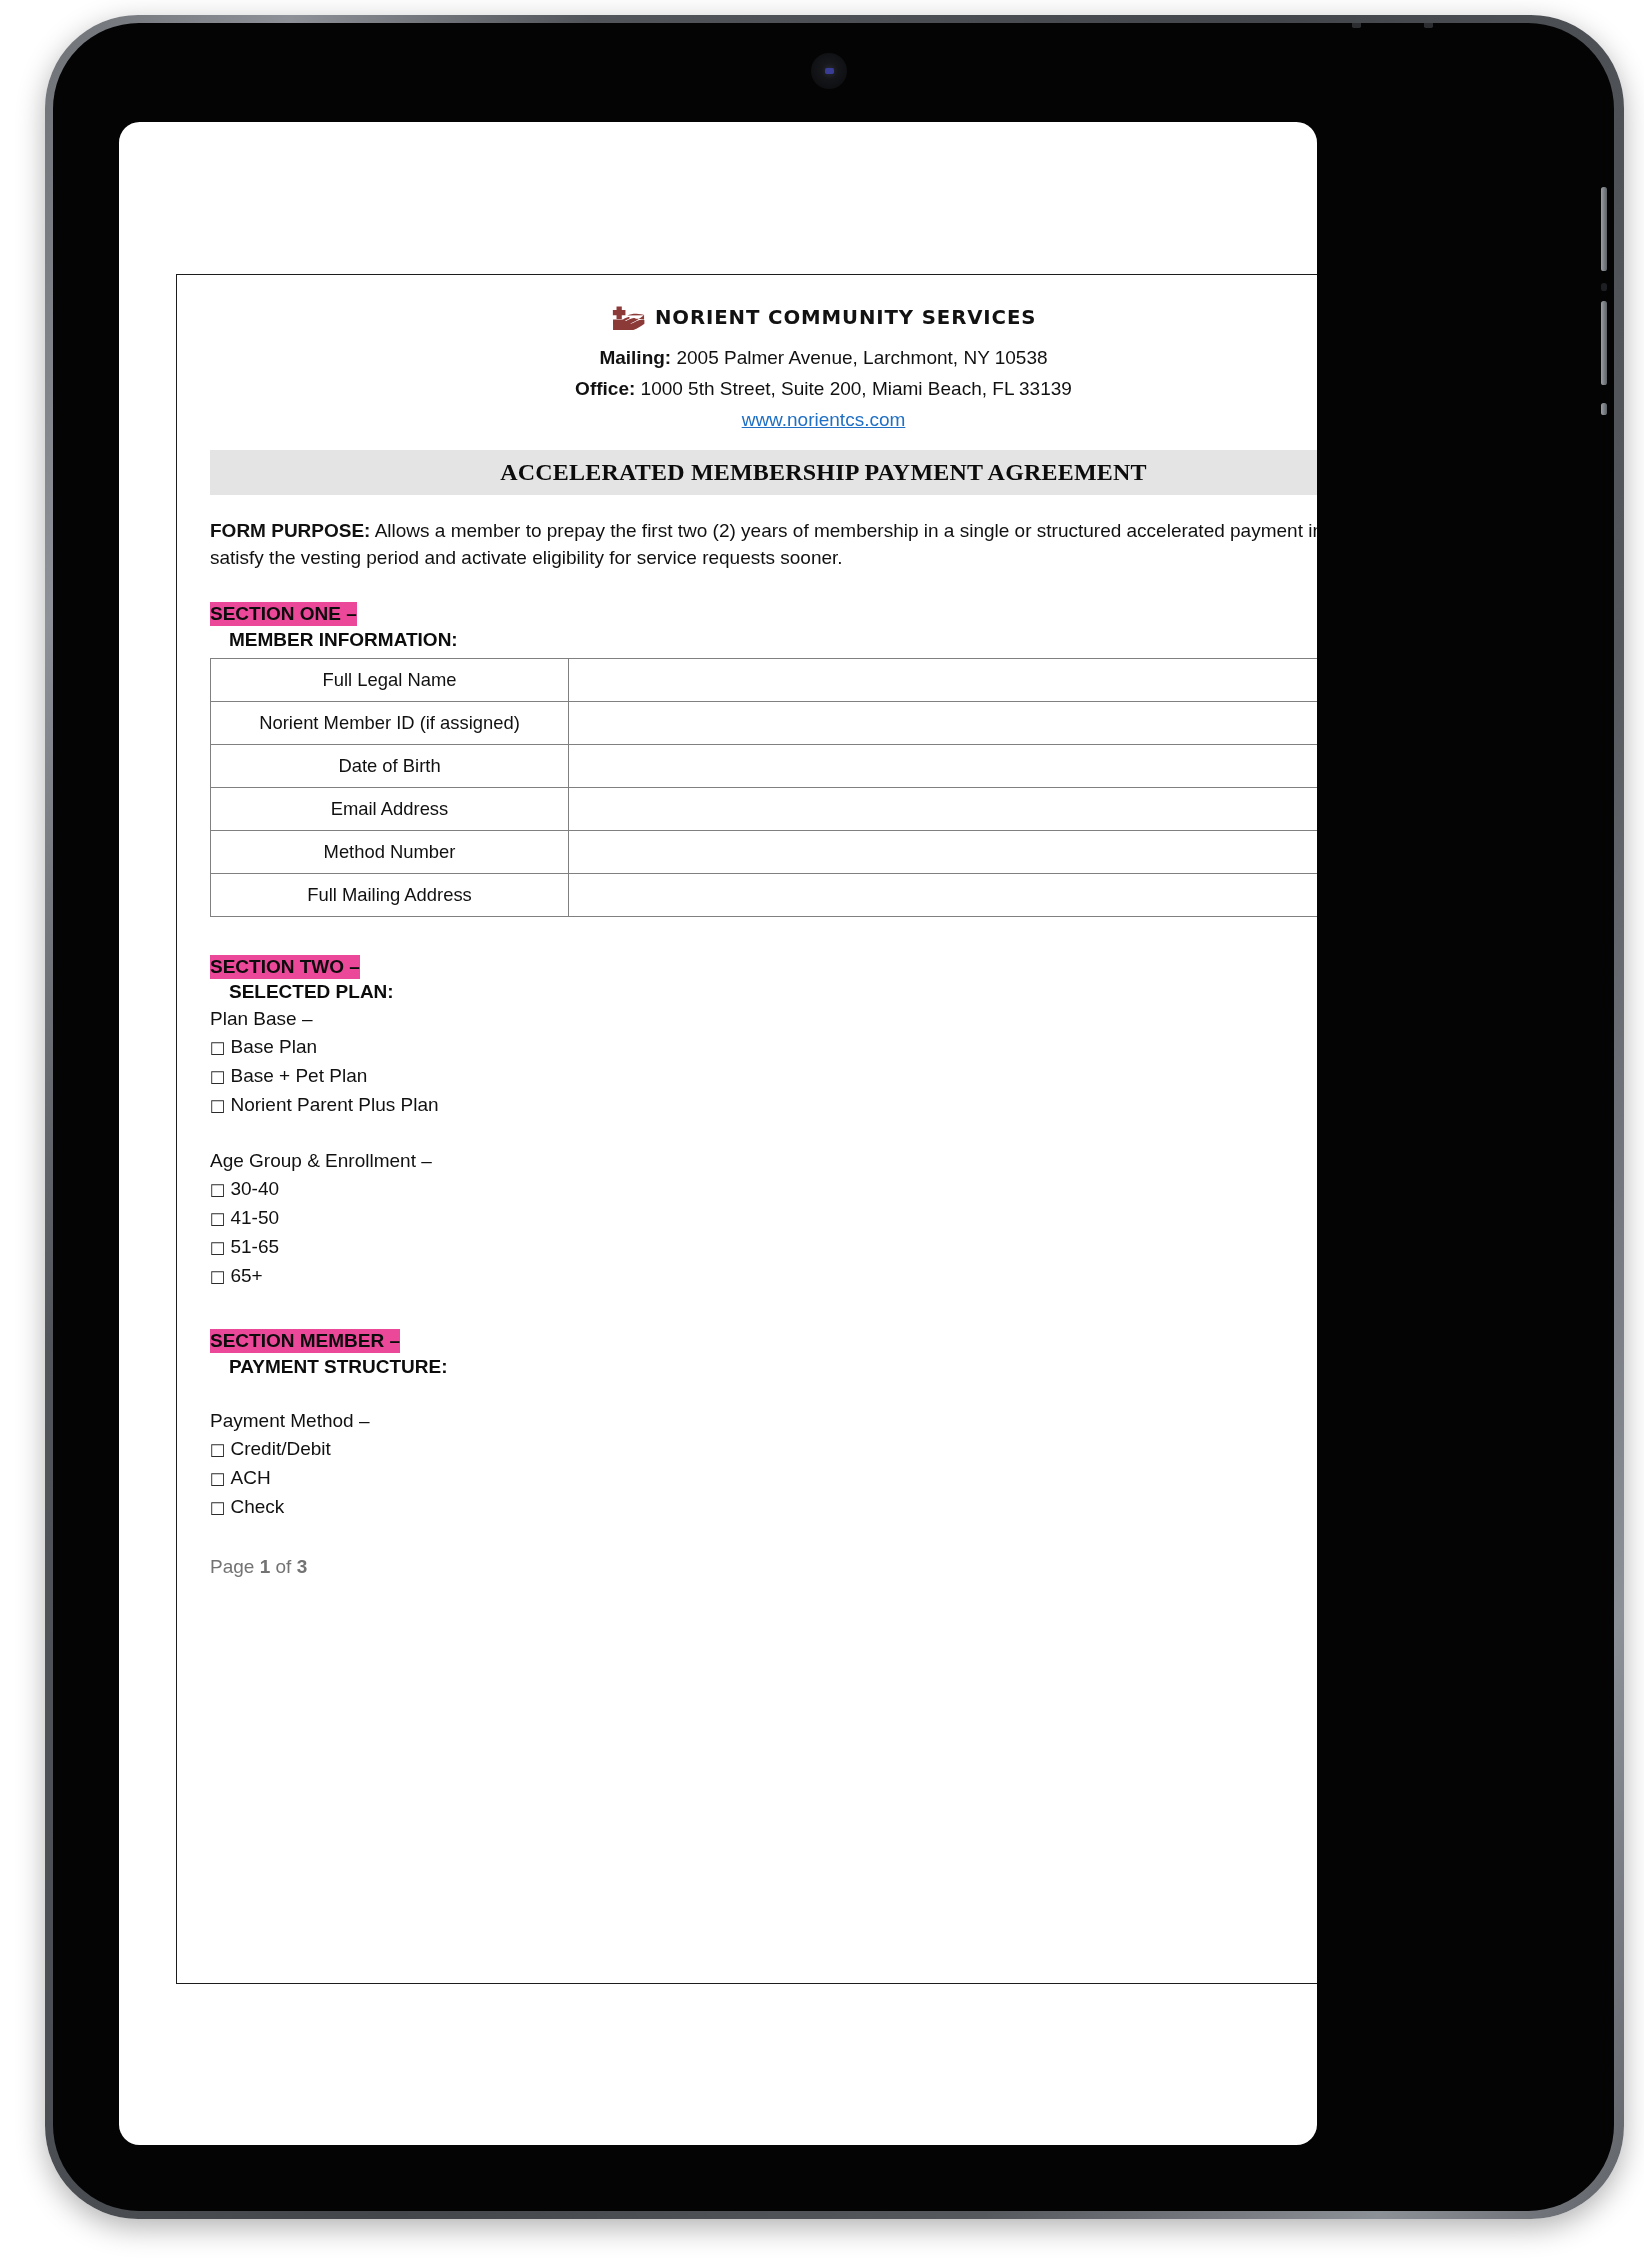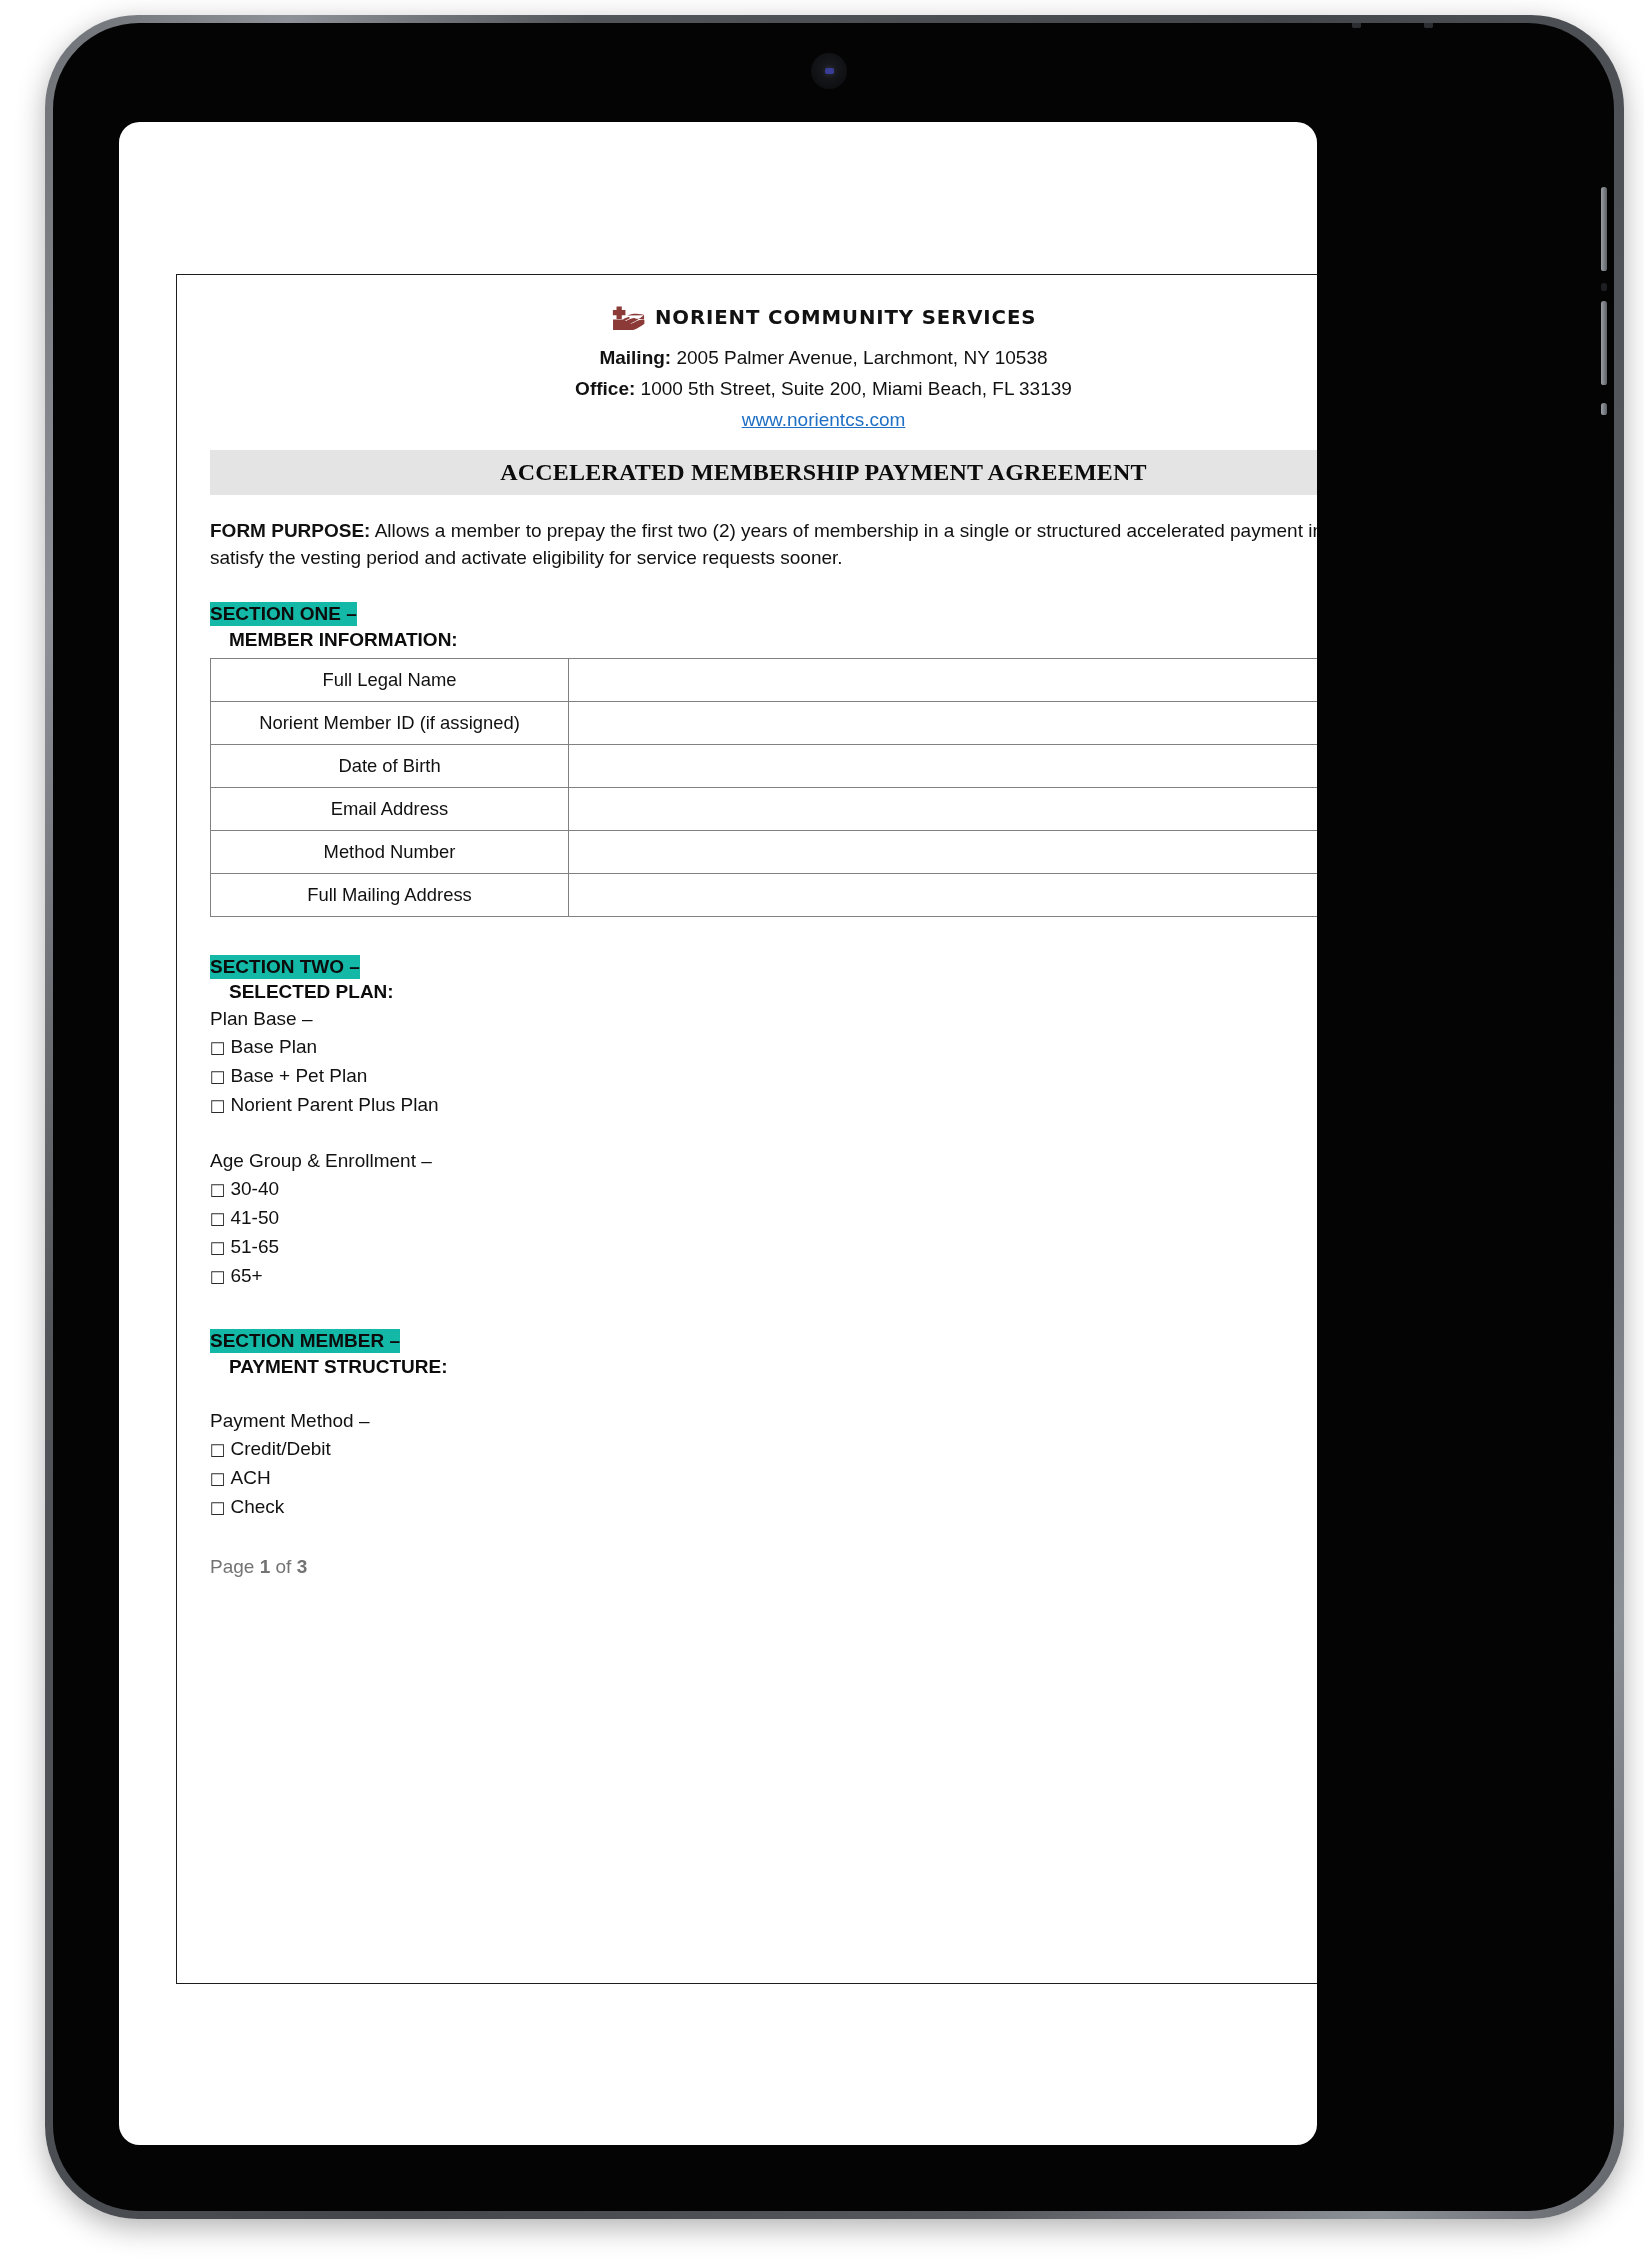--- a/index.html
+++ b/index.html
@@ -178,21 +178,21 @@
   .purpose {
     margin-top: 22px;
     font-size: 19px;
     line-height: 27px;
     color: #111111;
     text-align: left;
   }
   .purpose b { font-weight: 700; }
 
   .hl {
-    background: #14b8a6;
+    background: #ec4899;
     font-weight: 700;
     font-size: 19px;
     color: #0c0c0c;
     display: inline-block;
     line-height: 24px;
   }
   .sec-wrap { margin-top: 31px; }
   .sec-sub {
     font-size: 19px;
     font-weight: 700;

